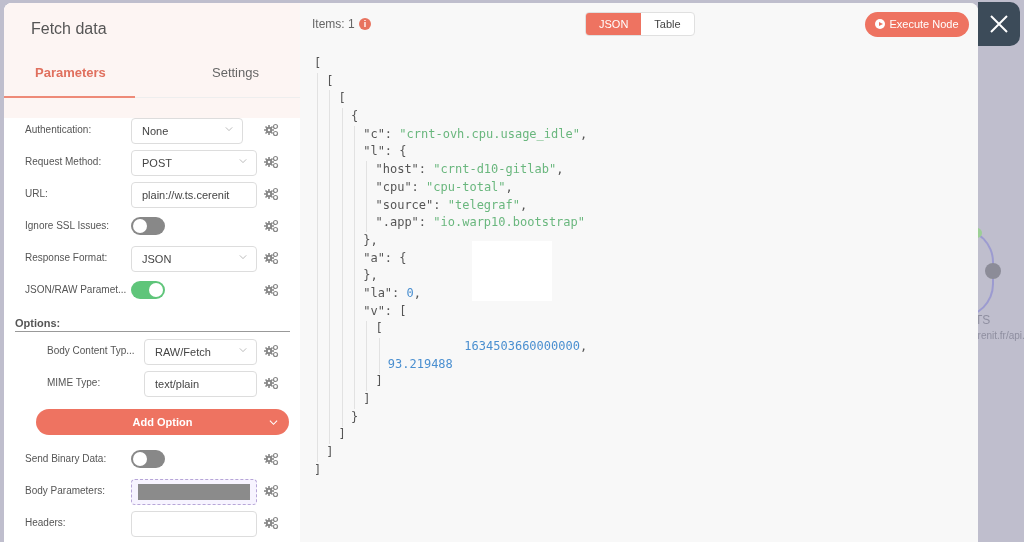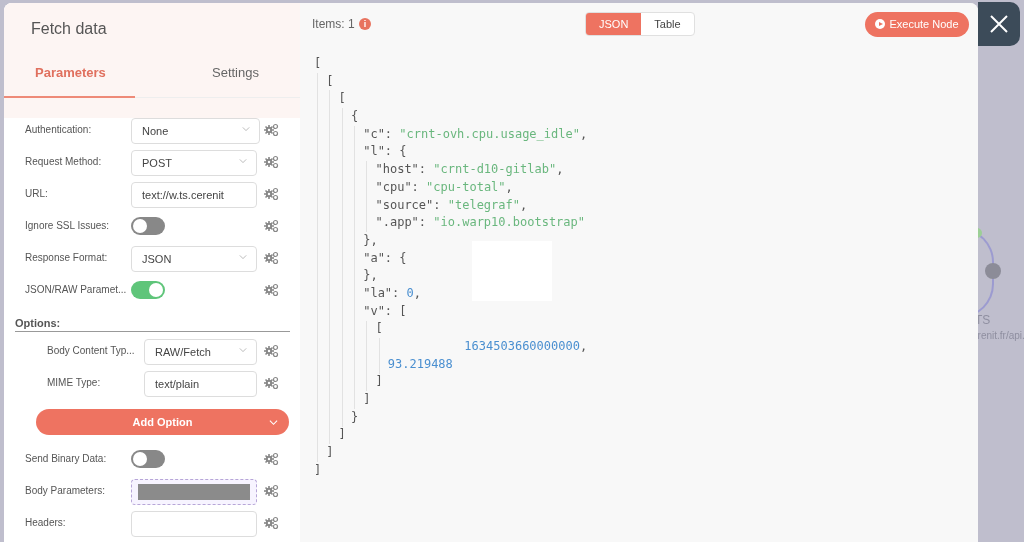--- a/index.html
+++ b/index.html
@@ -169,21 +169,21 @@
     <div class="left-header">
       <div class="node-title">Fetch data</div>
       <div class="tab params">Parameters</div>
       <div class="tab settings">Settings</div>
       <div class="header-line"></div>
       <div class="tab-underline"></div>
     </div>
 
     <div class="row" style="top:115px">
       <span class="label" style="left:21px">Authentication:</span>
-      <div class="field" style="left:127px;width:129px">
+      <div class="field" style="left:127px;width:112px">
         <span>None</span>
         <svg class="chev" viewBox="0 0 10 10">
             <path d="M1 3 L5 7 L9 3" fill="none" stroke="#aaa" stroke-width="1"></path>
           </svg>
       </div>
       <svg class="gear" viewBox="0 0 16 14">
           <circle cx="6" cy="7" r="3.2" fill="#888"></circle>
           <circle cx="6" cy="7" r="1.2" fill="#fff"></circle>
           <circle cx="12.5" cy="3.5" r="2" fill="none" stroke="#888" stroke-width="1.2"></circle>
           <circle cx="12.5" cy="10.5" r="2" fill="none" stroke="#888" stroke-width="1.2"></circle>
@@ -215,21 +215,21 @@
             <line x1="9.5" y1="3.5" x2="2.5" y2="10.5"></line>
           </g>
           <circle cx="6" cy="7" r="3.2" fill="#888"></circle>
           <circle cx="6" cy="7" r="1.2" fill="#fff"></circle>
         </svg>
     </div>
 
     <div class="row" style="top:179px">
       <span class="label" style="left:21px">URL:</span>
       <div class="field" style="left:127px;width:126px">
-        <span>text://w.ts.cerenit</span>
+        <span>plain://w.ts.cerenit</span>
       </div>
       <svg class="gear" viewBox="0 0 16 14">
           <circle cx="12.5" cy="3.5" r="2" fill="none" stroke="#888" stroke-width="1.2"></circle>
           <circle cx="12.5" cy="10.5" r="2" fill="none" stroke="#888" stroke-width="1.2"></circle>
           <g stroke="#888" stroke-width="1.6">
             <line x1="6" y1="2" x2="6" y2="12"></line>
             <line x1="1" y1="7" x2="11" y2="7"></line>
             <line x1="2.5" y1="3.5" x2="9.5" y2="10.5"></line>
             <line x1="9.5" y1="3.5" x2="2.5" y2="10.5"></line>
           </g>

